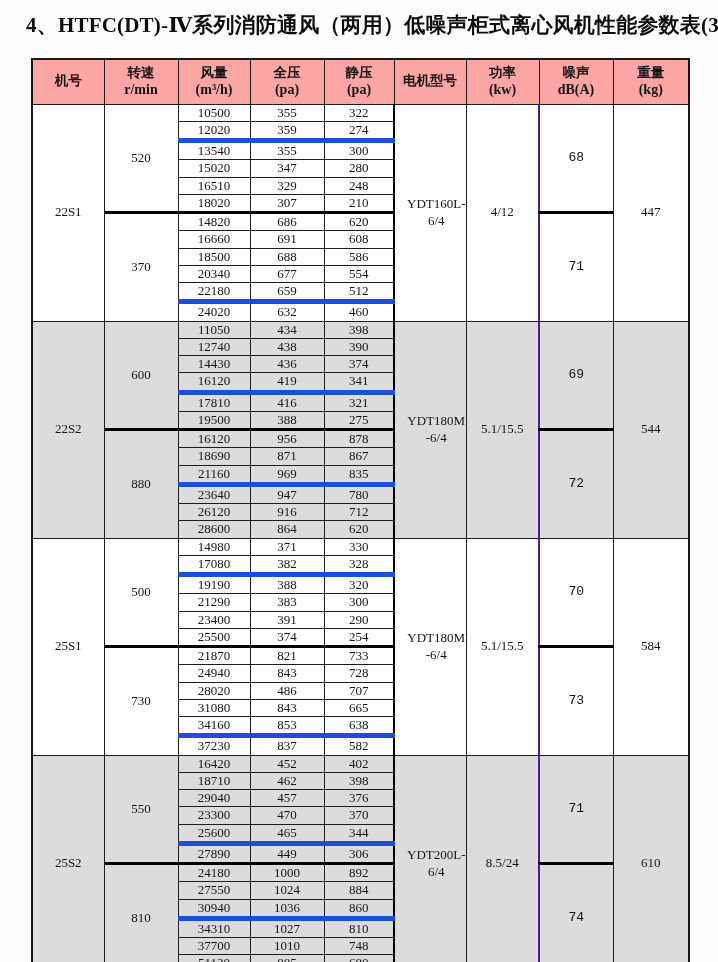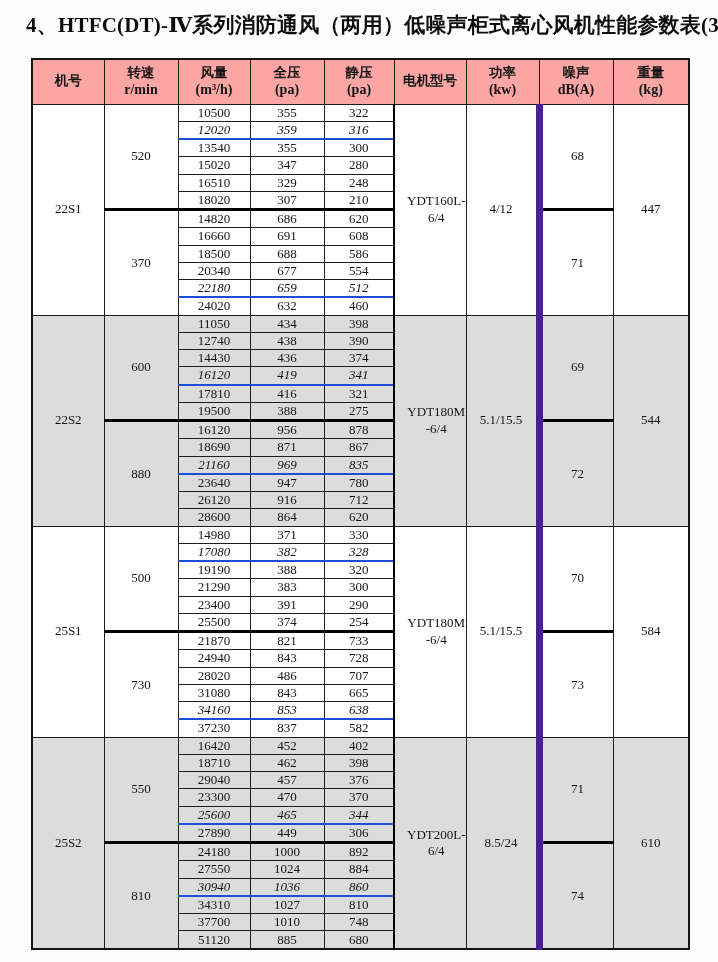--- a/index.html
+++ b/index.html
@@ -32,26 +32,26 @@
     color:#141414;
   }
   .perf thead tr{height:45px;}
   .perf tbody tr{height:17px;}
   .hl1{display:block;font-size:13.5px;}
   .hl2{display:block;font-size:14px;}
   .hl2:empty{display:none;}
   td.shaded, th.shaded{background:#dcdcdc;}
   td.white{background:#ffffff;}
   
-  td.thick{border-bottom:2px solid #1d4ed8;font-style:italic;}
+  td.thick{border-bottom:5px solid #1d4ed8;}
   
   td.gb{border-bottom:3px solid #000;}
   
   td.motor-cell{border-left:2px solid #000;}
-  td.noise-cell{border-left:7px solid #4c1d95;}
+  td.noise-cell{border-left:2px solid #4c1d95;font-family:Liberation Mono, monospace;}
   .motor-line{display:block;margin-left:12px;}
 </style>
 </head>
 <body>
 
 <div class="page">
 
   <div class="doc-title">4、HTFC(DT)-Ⅳ系列消防通风（两用）低噪声柜式离心风机性能参数表(3)</div>
 
   <table class="perf">
@@ -117,21 +117,21 @@
             <span class="motor-line">YDT160L-</span>
             <span class="motor-line">6/4</span>
           </td>
           <td class="power-col white" rowspan="12">4/12</td>
           <td class="noise-cell gb white" rowspan="6">68</td>
           <td class="weight-col white" rowspan="12">447</td>
         </tr>
         <tr>
           <td class="num thick white">12020</td>
           <td class="num thick white">359</td>
-          <td class="num thick white">316</td>
+          <td class="num thick white">274</td>
         </tr>
         <tr>
           <td class="num white">13540</td>
           <td class="num white">355</td>
           <td class="num white">300</td>
         </tr>
         <tr>
           <td class="num white">15020</td>
           <td class="num white">347</td>
           <td class="num white">280</td>

